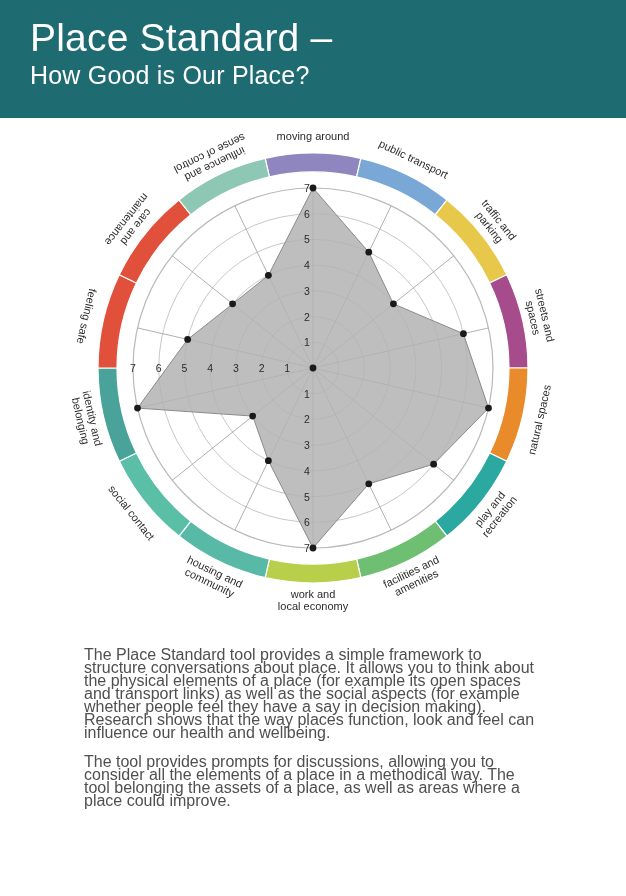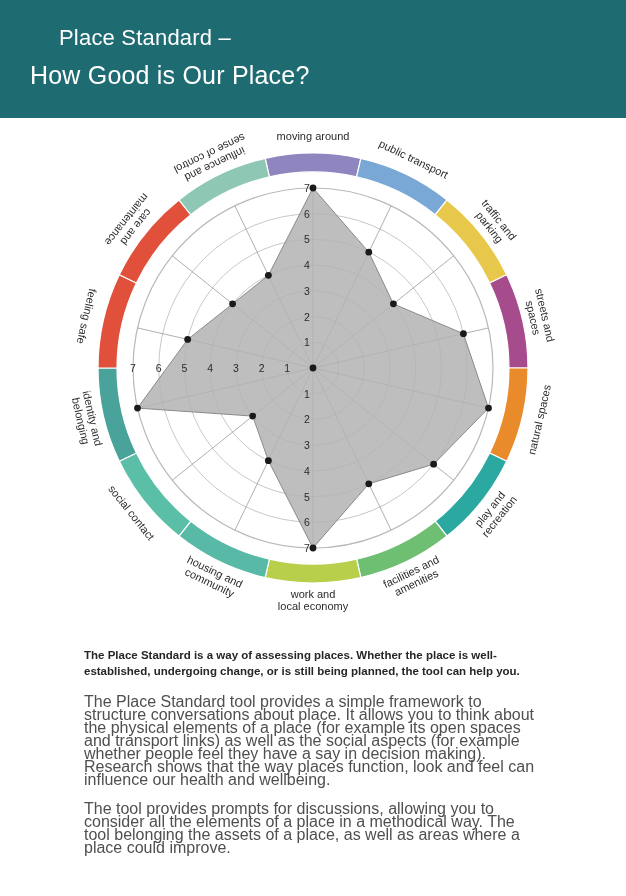--- a/index.html
+++ b/index.html
@@ -11,25 +11,24 @@
     position:relative;
   }
   .header{
     background:#1e6b72;
     height:118px;
     padding:18px 0 0 30px;
     box-sizing:border-box;
     color:#ffffff;
   }
   .header .t1{
-    font-size:22px;
+    font-size:39px;
     font-weight:400;
     line-height:40px;
     letter-spacing:0.2px;
-    margin-left:29px;
   }
   .header .t2{
     font-size:25px;
     font-weight:300;
     line-height:34px;
     letter-spacing:0.2px;
   }
   .chart-wrap{
     position:relative;
     width:626px;
@@ -186,16 +185,15 @@
         <text x="0" y="10" text-anchor="middle" font-size="11" fill="#2b2b2b" font-family="&quot;Liberation Sans&quot;, sans-serif">maintenance</text>
       </g>
       <g transform="translate(212.3,41.0) rotate(154.3)">
         <text x="0" y="-2" text-anchor="middle" font-size="11" fill="#2b2b2b" font-family="&quot;Liberation Sans&quot;, sans-serif">influence and</text>
         <text x="0" y="10" text-anchor="middle" font-size="11" fill="#2b2b2b" font-family="&quot;Liberation Sans&quot;, sans-serif">sense of control</text>
       </g>
     </svg>
 </div>
 
 <div class="body-text">
-  <p class="lead">The Place Standard is a way of assessing places. Whether the place is well-established, undergoing change, or is still being planned, the tool can help you.</p>
   <p class="para">The Place Standard tool provides a simple framework to structure conversations about place. It allows you to think about the physical elements of a place (for example its open spaces and transport links) as well as the social aspects (for example whether people feel they have a say in decision making). Research shows that the way places function, look and feel can influence our health and wellbeing.</p>
   <p class="para">The tool provides prompts for discussions, allowing you to consider all the elements of a place in a methodical way. The tool belonging the assets of a place, as well as areas where a place could improve.</p>
 </div>
 
 </body></html>

